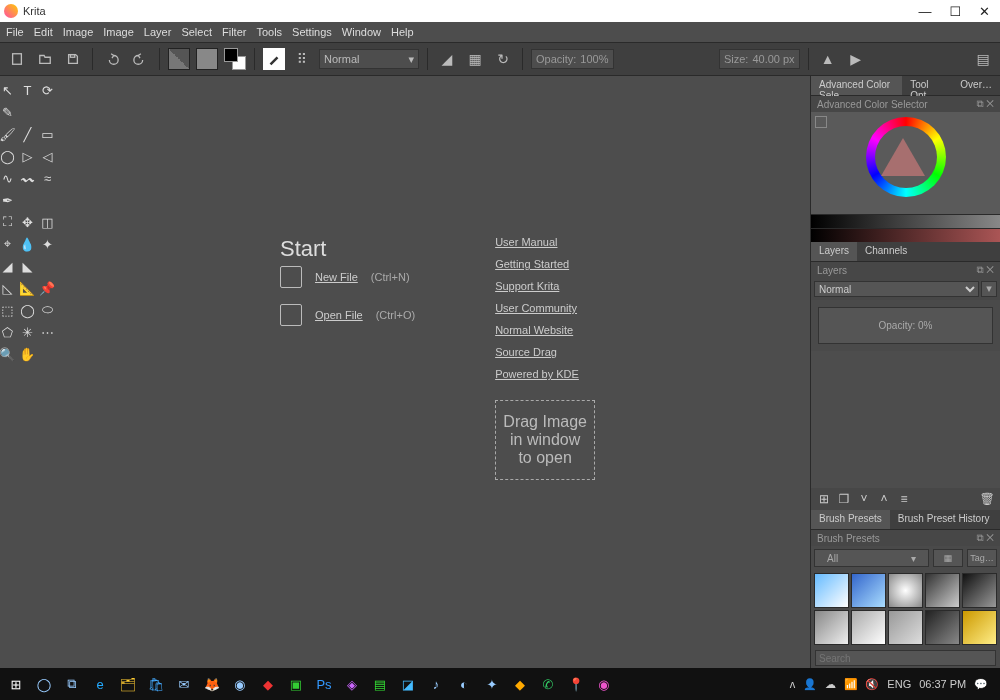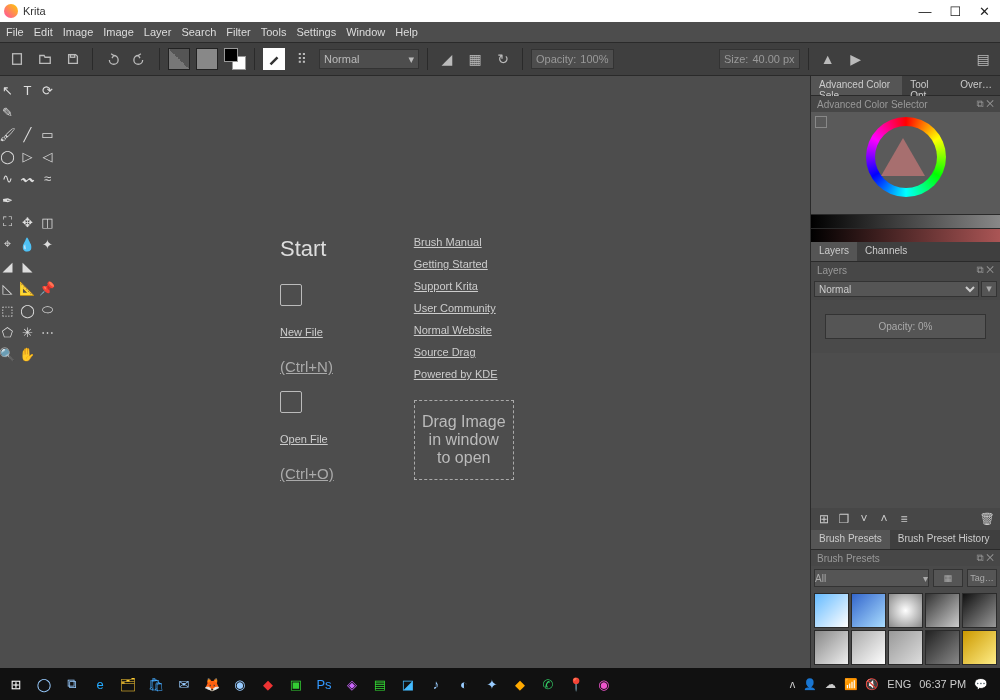--- a/index.html
+++ b/index.html
@@ -18,49 +18,49 @@
 .tb-fgbg .bg{position:absolute;width:14px;height:14px;background:#fff;border:1px solid #999;right:0;bottom:0;}
 .tb-combo { width:100px; height:20px; background:#4d4d4d; border:1px solid #333; color:#bbb; font-size:11px; padding:0 4px; display:flex; align-items:center; justify-content:space-between;}
 .tb-label { color:#999; font-size:11px; }
 .tb-spin { display:flex; align-items:center; gap:4px; background:#4d4d4d; padding:0 4px; height:20px; border:1px solid #333;}
 .tb-grow { flex:1; min-width:20px; }
 .main { display:flex; height: calc(700px - 22px - 20px - 34px - 32px); }
 .tools { width:55px; background:#4d4d4d; padding:6px 4px; display:grid; grid-template-columns:repeat(3,16px); gap:6px 4px; align-content:start; justify-content:center;}
 .tool { width:16px; height:16px; color:#ddd; font-size:13px; display:flex; align-items:center; justify-content:center; cursor:default;}
 .canvas { flex:1; background:#4d4d4d; position:relative; }
 .welcome { position:absolute; left:225px; top:160px; display:flex; gap:80px; }
-.welcome h2 { color:#ddd; font-weight:400; font-size:22px; margin-bottom:22px;}
-.welcome .item { display:flex; gap:20px; margin-bottom:16px;flex-direction:column;}
+.welcome h2 { color:#ddd; font-weight:400; font-size:22px; margin-bottom:4px;}
+.welcome .item { display:flex; align-items:center; gap:13px; margin-bottom:16px;}
 .welcome .icon-box{width:22px;height:22px;border:1px solid #bbb;border-radius:2px;}
 .welcome a { color:#ccc; text-decoration:underline; font-size:11px;}
-.welcome .shortcut{color:#aaa;font-size:15px;text-decoration:underline;}
+.welcome .shortcut{color:#aaa;font-size:11px;}
 .community a{display:block;margin-bottom:10px;}
 .dropzone { margin-top:20px; width:100px; height:80px; border:1px dashed #aaa; color:#bbb; font-size:16px; display:flex; align-items:center; justify-content:center; text-align:center; padding:6px;}
 .right { width:190px; background:#4a4a4a; display:flex; flex-direction:column; border-left:1px solid #2a2a2a;}
 .tabs-row{display:flex;background:#3f3f3f;border-bottom:1px solid #2a2a2a;height:20px;font-size:10px;}
 .tabs-row .tab{padding:3px 8px;color:#ccc;cursor:default;}
 .tabs-row .tab.active{background:#555;}
 .panel-title{font-size:10px;color:#999;padding:2px 6px;background:#474747;display:flex;justify-content:space-between;align-items:center;}
 .color-selector{height:130px;background:#5a5a5a;position:relative;}
 .triangle-wheel{position:absolute;left:55px;top:5px;width:80px;height:80px;border-radius:50%;background:conic-gradient(red,yellow,lime,cyan,blue,magenta,red);display:flex;align-items:center;justify-content:center;}
 .triangle-wheel::after{content:"";position:absolute;width:62px;height:62px;border-radius:50%;background:#5a5a5a;}
 .tri-inner{position:absolute;left:70px;top:26px;width:0;height:0;border-left:22px solid transparent;border-right:22px solid transparent;border-bottom:38px solid rgba(200,120,120,.7);z-index:2;}
 .color-sliders{position:absolute;bottom:0;left:0;right:0;height:28px;display:flex;flex-direction:column;}
 .cslider{flex:1;background:linear-gradient(90deg,#000,#888);border-top:1px solid #2a2a2a;}
 .layers-panel{flex:1;min-height:0;display:flex;flex-direction:column;}
 .layers-controls{display:flex;gap:2px;padding:3px;background:#474747;}
 .layers-controls select{flex:1;background:#555;border:1px solid #333;color:#ccc;font-size:10px;height:16px;}
-.opacity-row{background:#555;text-align:center;font-size:10px;color:#aaa;padding:6px 0;border:1px solid #333;margin:14px;}
+.opacity-row{background:#555;text-align:center;font-size:10px;color:#aaa;padding:12px 0;border:1px solid #333;margin:7px;}
 .layer-list{flex:1;background:#4d4d4d;}
 .layer-btns{display:flex;gap:6px;padding:4px 6px;background:#474747;justify-content:space-between;align-items:center;}
 .layer-btns .grp{display:flex;gap:6px;}
 .lb{width:14px;height:14px;color:#ccc;font-size:12px;display:flex;align-items:center;justify-content:center;}
 .brush-presets{background:#4a4a4a;}
 .preset-row{display:flex;gap:4px;padding:3px;}
-.bp-combo{flex:1;background:#555;border:1px solid #333;color:#aaa;font-size:10px;height:18px;padding:0 0;display:flex;align-items:center;justify-content:space-between;}
+.bp-combo{flex:1;background:#555;border:1px solid #333;color:#aaa;font-size:10px;height:18px;padding:0 12px;display:flex;align-items:center;justify-content:space-between;}
 .bp-tag{width:30px;height:18px;background:#555;border:1px solid #333;font-size:9px;color:#aaa;display:flex;align-items:center;justify-content:center;}
 .preset-grid{display:grid;grid-template-columns:repeat(5,1fr);gap:2px;padding:3px;}
 .preset{aspect-ratio:1;background:linear-gradient(135deg,#ddd,#888);border:1px solid #2a2a2a;}
 .search-row{padding:2px 4px;}
 .search-row input{width:100%;background:#555;border:1px solid #333;color:#aaa;font-size:10px;height:16px;padding:0 3px;}
 .taskbar { position:absolute; bottom:0; left:0; right:0; height:32px; background:#111; display:flex; align-items:center; padding:0 4px; gap:4px;}
 .tb-icon{width:24px;height:24px;display:flex;align-items:center;justify-content:center;color:#9cf;font-size:13px;}
 .taskbar .tray{margin-left:auto;display:flex;align-items:center;gap:8px;color:#ccc;font-size:11px;padding-right:8px;}
 svg{width:14px;height:14px;stroke:currentColor;fill:none;stroke-width:1.5;}
 </style>
@@ -76,21 +76,21 @@
     <span>✕</span>
   </div>
 </div>
 
 <div class="menubar">
   <span>File</span>
   <span>Edit</span>
   <span>Image</span>
   <span>Image</span>
   <span>Layer</span>
-  <span>Search</span>
+  <span>Select</span>
   <span>Filter</span>
   <span>Tools</span>
   <span>Settings</span>
   <span>Window</span>
   <span>Help</span>
 </div>
 
 <div class="toolbar">
   <div class="tb-btn">
       <svg viewBox="0 0 16 16">
@@ -210,21 +210,21 @@
           <a href="#">New File</a>
           <span class="shortcut">(Ctrl+N)</span>
         </div>
         <div class="item">
           <div class="icon-box"></div>
           <a href="#">Open File</a>
           <span class="shortcut">(Ctrl+O)</span>
         </div>
       </div>
       <div class="community">
-        <a href="#">Brush Manual</a>
+        <a href="#">User Manual</a>
         <a href="#">Getting Started</a>
         <a href="#">Support Krita</a>
         <a href="#">User Community</a>
         <a href="#">Normal Website</a>
         <a href="#">Source Drag</a>
         <a href="#">Powered by KDE</a>
         <div class="dropzone">
             <span>Drag Image in window to open</span>
           </div>
       </div>
@@ -300,20 +300,21 @@
         <div class="preset" style="background:linear-gradient(135deg,#36c,#adf)"></div>
         <div class="preset" style="background:radial-gradient(#fff,#888)"></div>
         <div class="preset" style="background:linear-gradient(135deg,#333,#ccc)"></div>
         <div class="preset" style="background:linear-gradient(135deg,#111,#999)"></div>
         <div class="preset" style="background:linear-gradient(135deg,#888,#eee)"></div>
         <div class="preset" style="background:linear-gradient(135deg,#aaa,#fff)"></div>
         <div class="preset" style="background:linear-gradient(135deg,#999,#ddd)"></div>
         <div class="preset" style="background:linear-gradient(135deg,#222,#888)"></div>
         <div class="preset" style="background:linear-gradient(135deg,#c90,#fe8)"></div>
       </div>
+      <div class="search-row"><input placeholder="Search" style=""></div>
     </div>
   </div>
 </div>
 
 <div class="taskbar">
   <div class="tb-icon" style="color:#fff">⊞</div>
   <div class="tb-icon">◯</div>
   <div class="tb-icon">⧉</div>
   <div class="tb-icon" style="color:#2af">e</div>
   <div class="tb-icon" style="color:#fc3">🗂</div>

